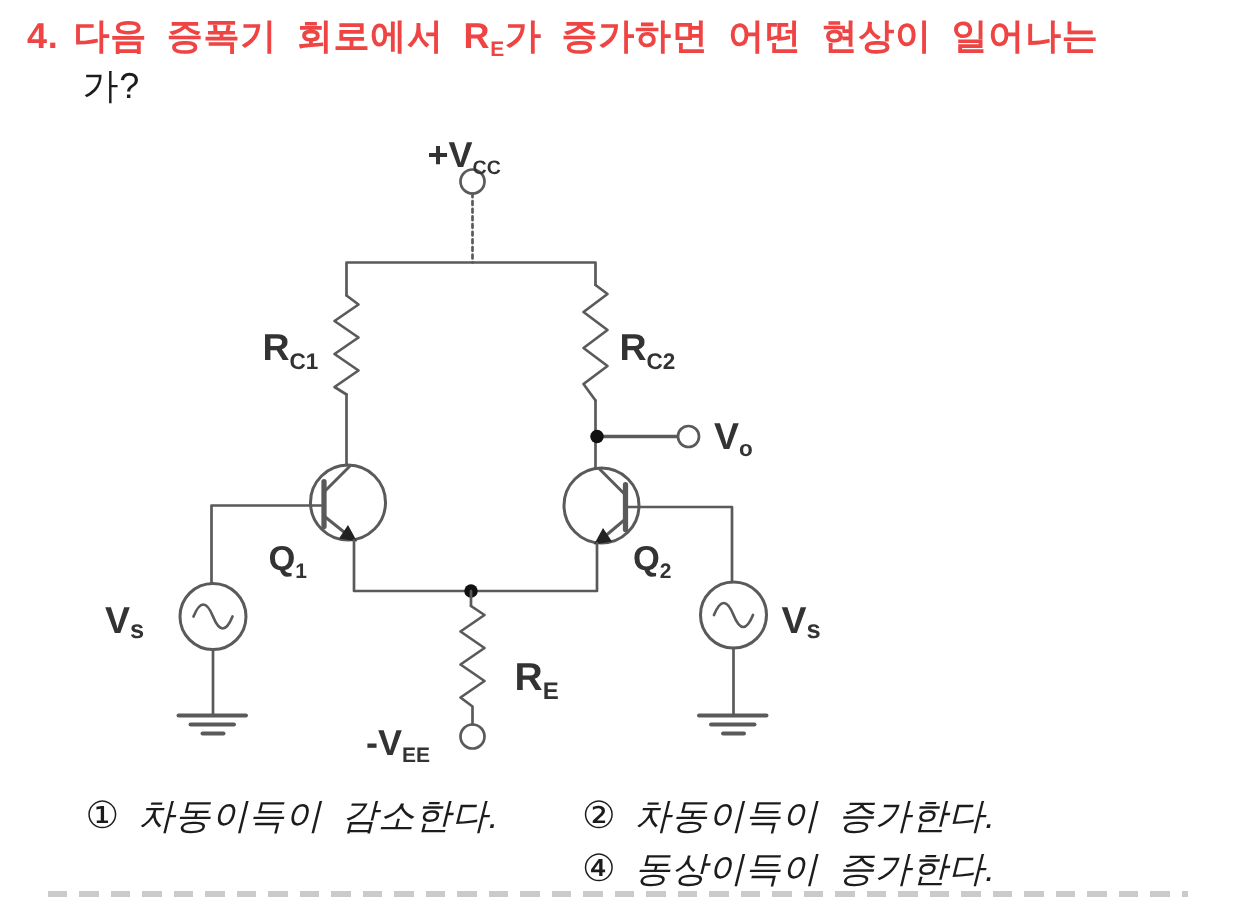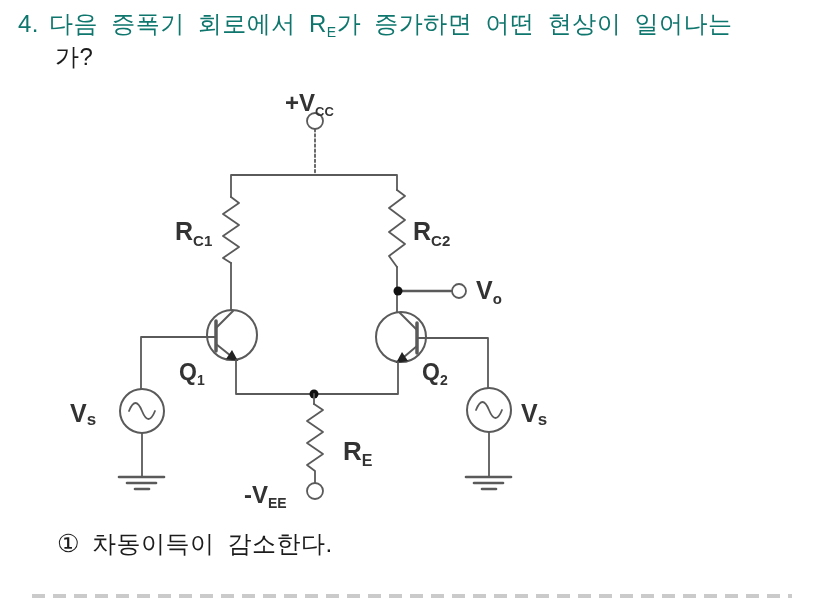--- a/index.html
+++ b/index.html
@@ -3,31 +3,31 @@
 <meta charset="utf-8">
 <style>
   html,body{margin:0;padding:0;}
   body{
     width:826px;height:600px;position:relative;background:#ffffff;
     font-family:"Liberation Sans","DejaVu Sans",sans-serif;
     color:#1f1f1f;overflow:hidden;
   }
   .qline1{
     position:absolute;left:18px;top:8px;width:790px;
-    font-size:24px;font-weight:400;letter-spacing:0.5px;word-spacing:6px;
-    white-space:nowrap;color:#0f766e;
+    font-size:24px;font-weight:700;letter-spacing:0.5px;word-spacing:6px;
+    white-space:nowrap;color:#ef4444;
   }
   .qline2{
     position:absolute;left:55px;top:41px;
     font-size:24px;font-weight:500;letter-spacing:0.5px;color:#1c1c1c;
   }
   .qnum{margin-right:10px;}
   sub.inl{font-size:14px;vertical-align:-5px;line-height:0;}
   .circuit-svg{position:absolute;left:0;top:0;width:826px;height:600px;}
-  .options{position:absolute;left:0;top:0;width:826px;height:600px;pointer-events:none;}
+  .options{position:absolute;left:0;top:0;width:826px;height:600px;pointer-events:none;font-style:italic;}
   .option{
     position:absolute;font-size:24px;font-weight:500;letter-spacing:0.5px;
     word-spacing:6px;white-space:nowrap;color:#1c1c1c;pointer-events:auto;
   }
   .opt-num{margin-right:12px;font-size:25px;}
   .opt-1{left:57px;top:528px;}
   .opt-2{left:388px;top:528px;}
   .opt-3{left:57px;top:563px;}
   .opt-4{left:388px;top:563px;}
   .bottom-artifact{
@@ -125,15 +125,17 @@
   <text x="422" y="380" font-size="23"><tspan>Q</tspan><tspan font-size="14" dy="5">2</tspan></text>
   <text x="476" y="299" font-size="25"><tspan>V</tspan><tspan font-size="15" dy="5">o</tspan></text>
   <text x="70" y="422" font-size="25"><tspan>V</tspan><tspan font-size="17" dy="3">s</tspan></text>
   <text x="521" y="422" font-size="25"><tspan>V</tspan><tspan font-size="17" dy="3">s</tspan></text>
   <text x="343" y="460" font-size="26"><tspan>R</tspan><tspan font-size="16" dy="6">E</tspan></text>
   <text x="244" y="503" font-size="24"><tspan>-V</tspan><tspan font-size="14" dy="5">EE</tspan></text>
 </svg>
 
 <div class="options">
   <div class="option opt-1"><span class="opt-num">①</span><span>차동이득이 감소한다.</span></div>
+  <div class="option opt-2"><span class="opt-num">②</span><span>차동이득이 증가한다.</span></div>
+  <div class="option opt-4"><span class="opt-num">④</span><span>동상이득이 증가한다.</span></div>
 </div>
 
 <div class="bottom-artifact"></div>
 
 </body></html>

